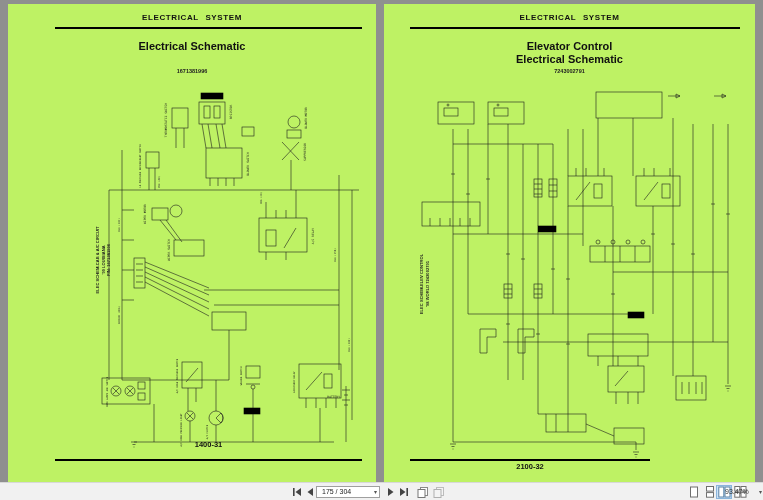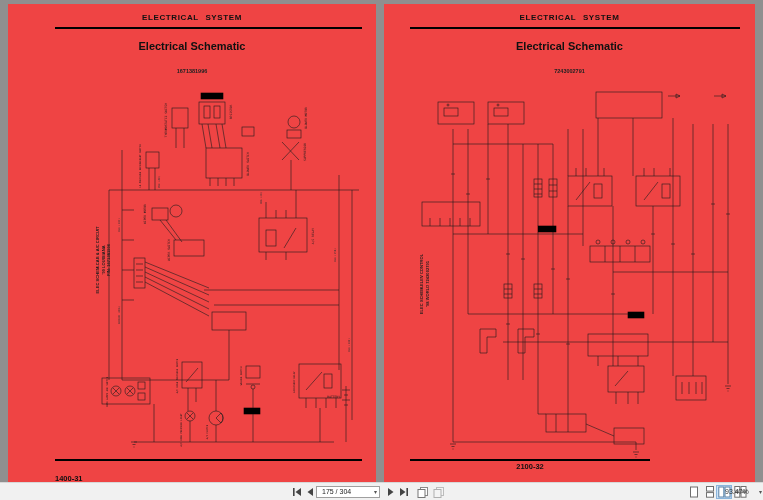--- a/index.html
+++ b/index.html
@@ -1,18 +1,18 @@
 <!DOCTYPE html>
 <html><head>
 <meta charset="utf-8">
 <style>
   html,body{margin:0;padding:0;background:#666;}
   .screen{position:relative;width:763px;height:500px;background:#8f8f8f;overflow:hidden;
           font-family:"Liberation Sans",sans-serif;}
-  .page{position:absolute;top:4px;height:478px;background:#ef4444;}
+  .page{position:absolute;top:4px;height:478px;background:#bef264;}
   .page-left{left:8px;width:368px;}
   .page-right{left:384px;width:371px;}
   .pg-header{position:absolute;top:9px;left:0;width:100%;text-align:center;
              font-size:8px;font-weight:bold;color:#111;letter-spacing:.6px;word-spacing:4px;}
   .pg-rule{position:absolute;height:2px;background:#000;}
   .pg-title{position:absolute;top:36px;left:0;width:100%;text-align:center;
             font-size:11px;font-weight:bold;color:#111;line-height:13px;}
   .pg-part{position:absolute;top:64px;left:0;width:100%;text-align:center;
            font-size:5.5px;font-weight:bold;color:#222;}
   .pg-footer-rule{position:absolute;height:1.5px;background:#000;}
@@ -190,27 +190,28 @@
 
       <text class="t25" text-anchor="middle" transform="rotate(-90 26 135)" x="26" y="135">BLK (14C)</text>
       <text class="t25" text-anchor="middle" transform="rotate(-90 26 225)" x="26" y="225">GROUND (NEG)</text>
       <text class="t25" text-anchor="middle" transform="rotate(-90 66 92)" x="66" y="92">PNK (4R)</text>
       <text class="t25" text-anchor="middle" transform="rotate(-90 168 108)" x="168" y="108">ORG (2D)</text>
       <text class="t25" text-anchor="middle" transform="rotate(-90 242 165)" x="242" y="165">BLK (15B)</text>
       <text class="t25" text-anchor="middle" transform="rotate(-90 256 255)" x="256" y="255">BLK (14E)</text>
     </svg>
 
     <div class="pg-footer-rule" style="top:455px;left:47px;width:307px;"></div>
-    <div class="pg-footer" style="top:470px;left:47px;width:307px;">1400-31</div>
+    <div class="pg-footer" style="top:436px;left:47px;width:307px;text-align:center;">1400-31</div>
   </div>
 
   <div class="page page-right">
     <div class="pg-header">ELECTRICAL SYSTEM</div>
     <div class="pg-rule" style="top:23px;left:26px;width:330px;"></div>
     <div class="pg-title">
+      <div>Elevator Control</div>
       <div>Electrical Schematic</div>
     </div>
     <div class="pg-part">7243002791</div>
 
     <svg class="sch" style="left:34px;top:80px;" width="332" height="378" viewBox="0 0 332 378">
 
       <text class="side" text-anchor="middle" transform="rotate(-90 5 200)" x="5" y="200">ELEC SCHEM-ELEV CONTROL</text>
       <text class="side" text-anchor="middle" transform="rotate(-90 10.5 200)" x="10.5" y="200">'98 WORLD 7243002791</text>
 
       <rect x="20" y="18" width="36" height="22"></rect>

